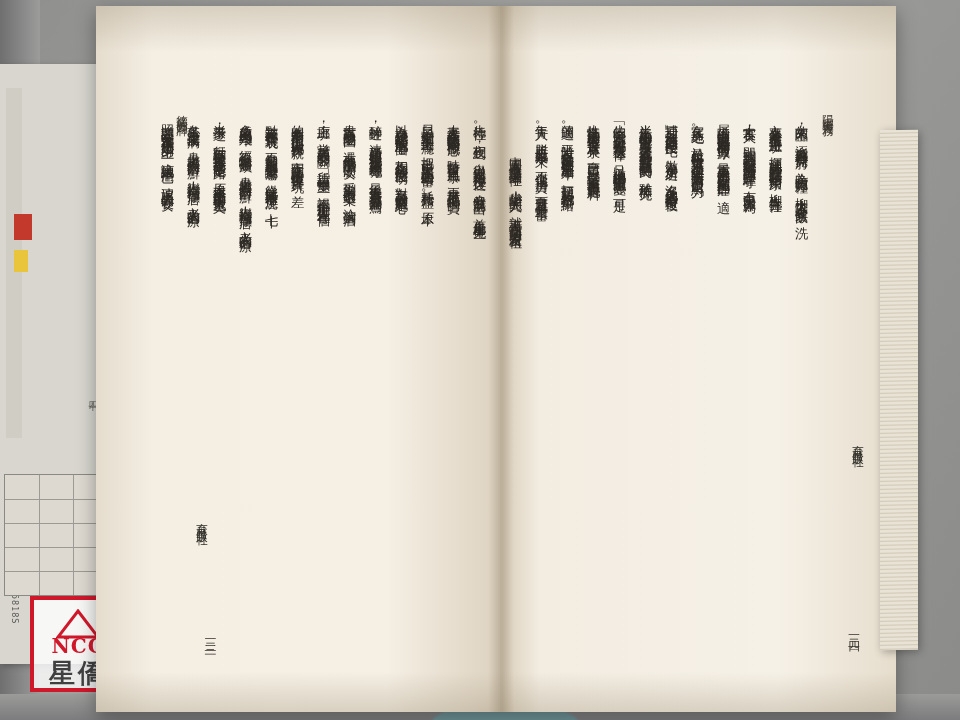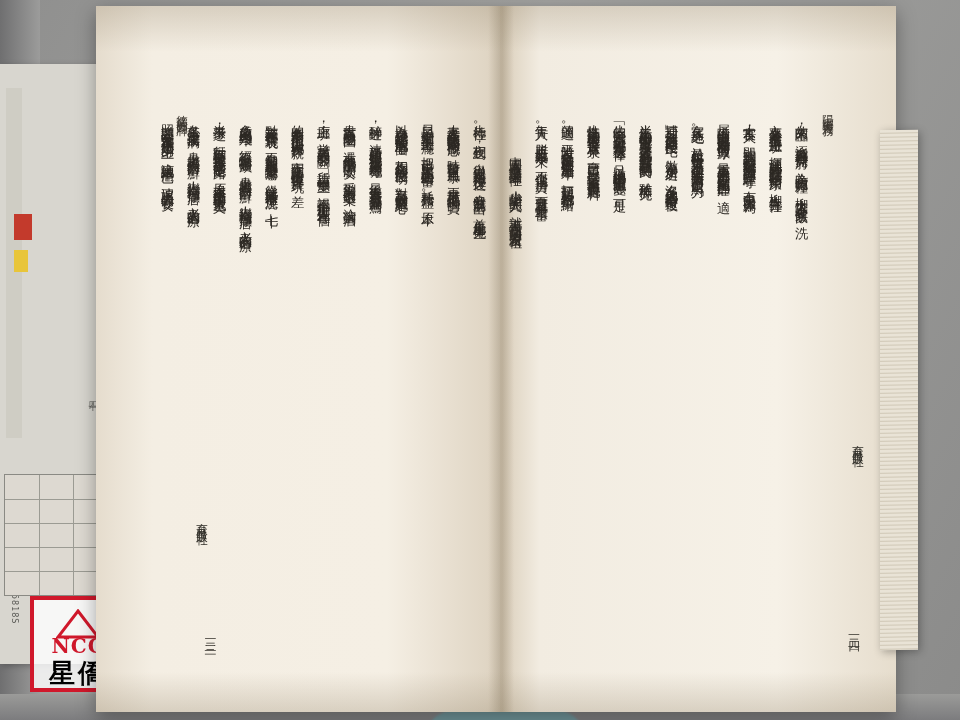--- a/index.html
+++ b/index.html
@@ -125,21 +125,21 @@
     color: #d0182b;
     font-family: "DejaVu Serif", serif;
     font-weight: bold;
     font-size: 20px;
     letter-spacing: 1px;
   }
   .stamp .cn {
     position: absolute;
     left: 0; right: 0; top: 56px;
     text-align: center;
-    color: #000000;
+    color: #404040;
     font-family: "DejaVu Serif", serif;
     font-weight: bold;
     font-size: 26px;
     letter-spacing: 3px;
   }
 
   
   .book {
     position: absolute;
     left: 96px; top: 6px;

